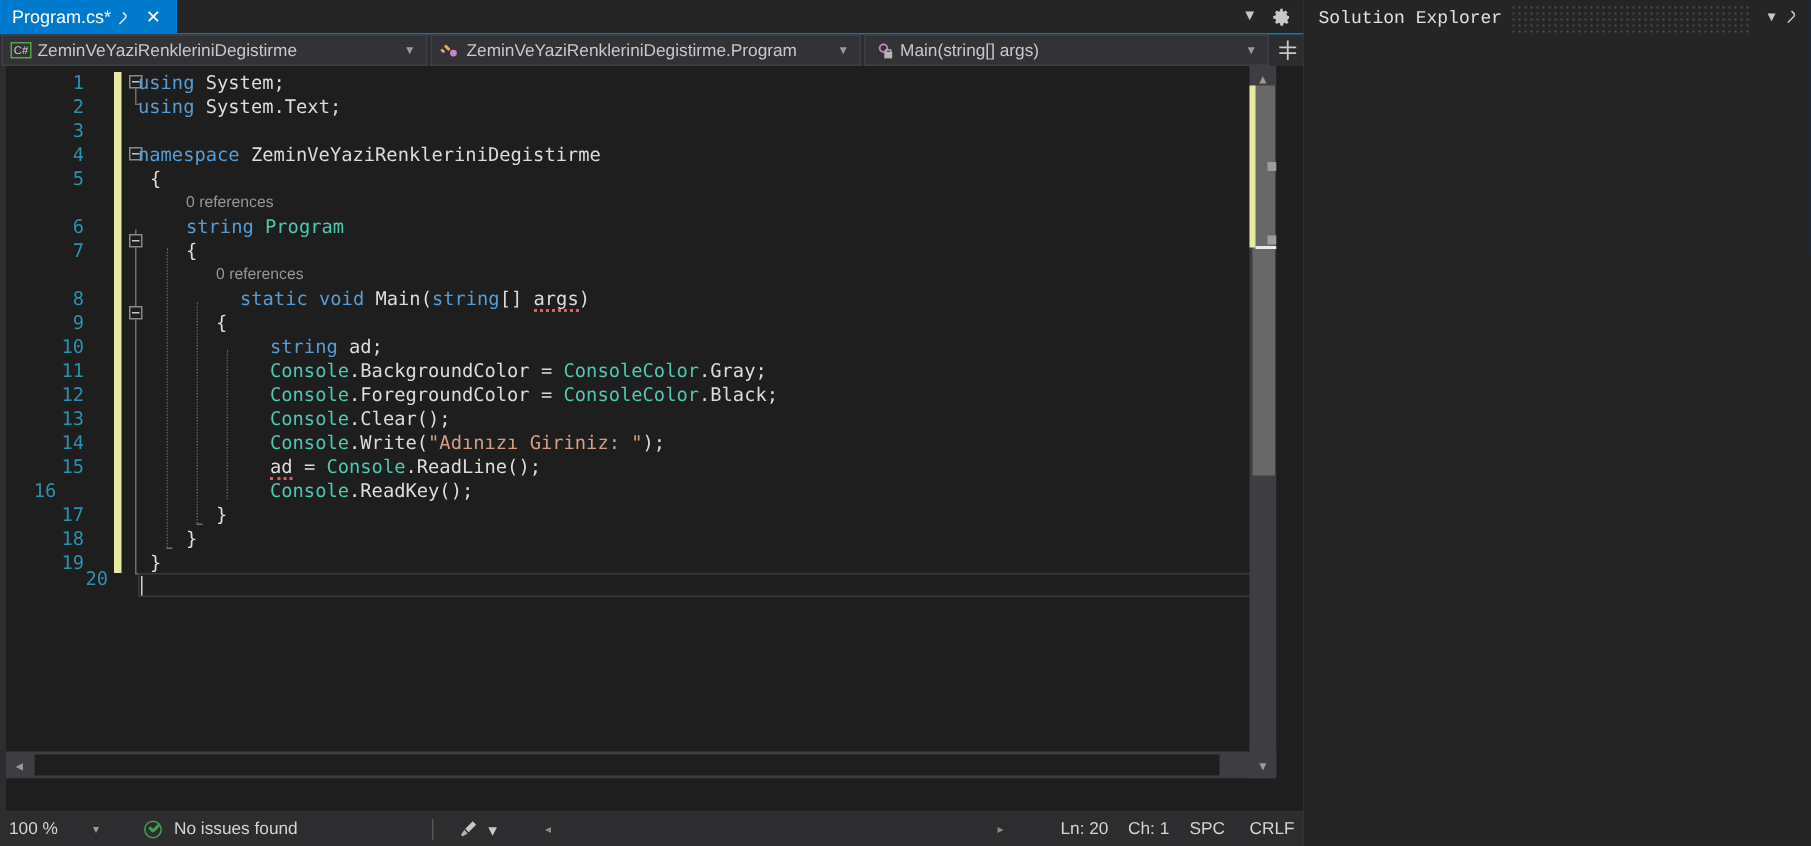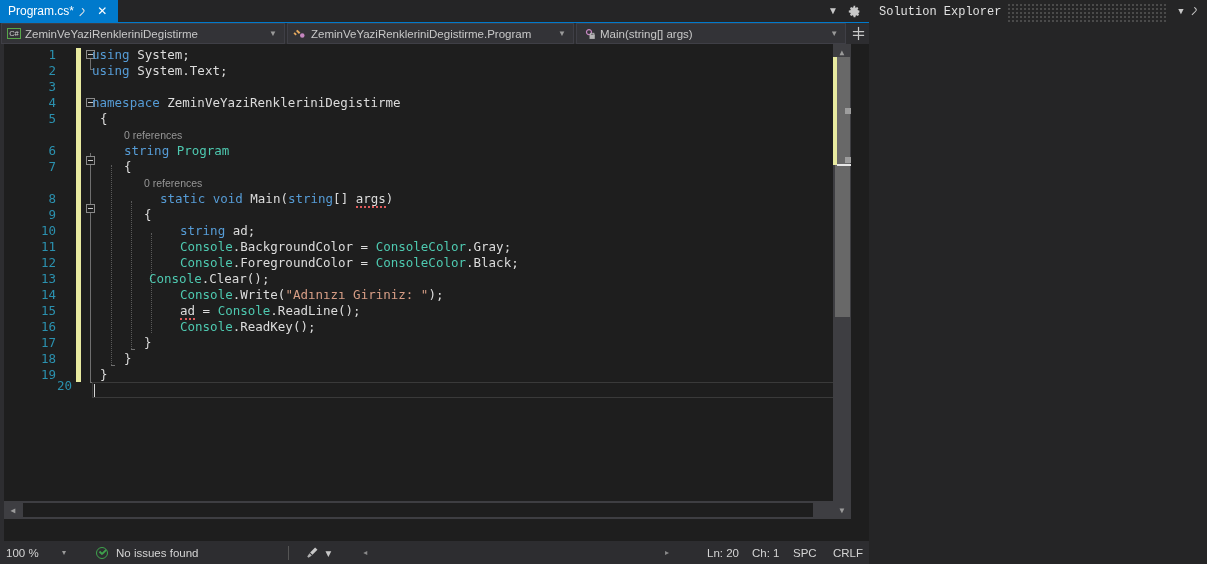--- a/index.html
+++ b/index.html
@@ -209,21 +209,21 @@
       <div class="lnum" style="top:99px;">6</div>
       <div class="lnum" style="top:115px;">7</div>
       <div class="lnum" style="top:147px;">8</div>
       <div class="lnum" style="top:163px;">9</div>
       <div class="lnum" style="top:179px;">10</div>
       <div class="lnum" style="top:195px;">11</div>
       <div class="lnum" style="top:211px;">12</div>
       <div class="lnum" style="top:227px;">13</div>
       <div class="lnum" style="top:243px;">14</div>
       <div class="lnum" style="top:259px;">15</div>
-      <div class="lnum" style="top:275px;">16</div>
+      <div class="lnum" style="top:275px;text-align:center;">16</div>
       <div class="lnum" style="top:291px;">17</div>
       <div class="lnum" style="top:307px;">18</div>
       <div class="lnum" style="top:323px;">19</div>
       <div class="lnum" style="top:334px;padding-left:16px;">20</div>
 
       <div class="ctext" style="top:3px;"><span class="k">using</span><span class="ns"> System;</span></div>
 
       <div class="ctext" style="top:19px;"><span class="k">using</span><span class="ns"> System.Text;</span></div>
 
       <div class="ctext" style="top:51px;"><span class="k">namespace</span><span class="ns"> ZeminVeYaziRenkleriniDegistirme</span></div>
@@ -241,21 +241,21 @@
       <div class="ctext" style="top:147px;padding-left:68px;"><span class="k">static</span><span class="kv"> void</span><span class="mth"> Main(</span><span class="k">string</span><span class="punct">[] </span><span class="ns sq">args</span><span class="punct">)</span></div>
 
       <div class="ctext" style="top:163px;padding-left:52px;"><span class="punct">{</span></div>
 
       <div class="ctext" style="top:179px;padding-left:88px;"><span class="k">string</span><span class="ns"> ad;</span></div>
 
       <div class="ctext" style="top:195px;padding-left:88px;"><span class="ty">Console</span><span class="ns">.BackgroundColor = </span><span class="ty">ConsoleColor</span><span class="ns">.Gray;</span></div>
 
       <div class="ctext" style="top:211px;padding-left:88px;"><span class="ty">Console</span><span class="ns">.ForegroundColor = </span><span class="ty">ConsoleColor</span><span class="ns">.Black;</span></div>
 
-      <div class="ctext" style="top:227px;padding-left:57px;"><span class="ty">Console</span><span class="ns">.Clear();</span></div>
+      <div class="ctext" style="top:227px;padding-left:88px;"><span class="ty">Console</span><span class="ns">.Clear();</span></div>
 
       <div class="ctext" style="top:243px;padding-left:88px;"><span class="ty">Console</span><span class="ns">.Write(</span><span class="st">"Adınızı Giriniz: "</span><span class="ns">);</span></div>
 
       <div class="ctext" style="top:259px;padding-left:88px;"><span class="ns sq">ad</span><span class="ns"> = </span><span class="ty">Console</span><span class="ns">.ReadLine();</span></div>
 
       <div class="ctext" style="top:275px;padding-left:88px;"><span class="ty">Console</span><span class="ns">.ReadKey();</span></div>
 
       <div class="ctext" style="top:291px;padding-left:52px;"><span class="punct">}</span></div>
 
       <div class="ctext" style="top:307px;padding-left:32px;"><span class="punct">}</span></div>

